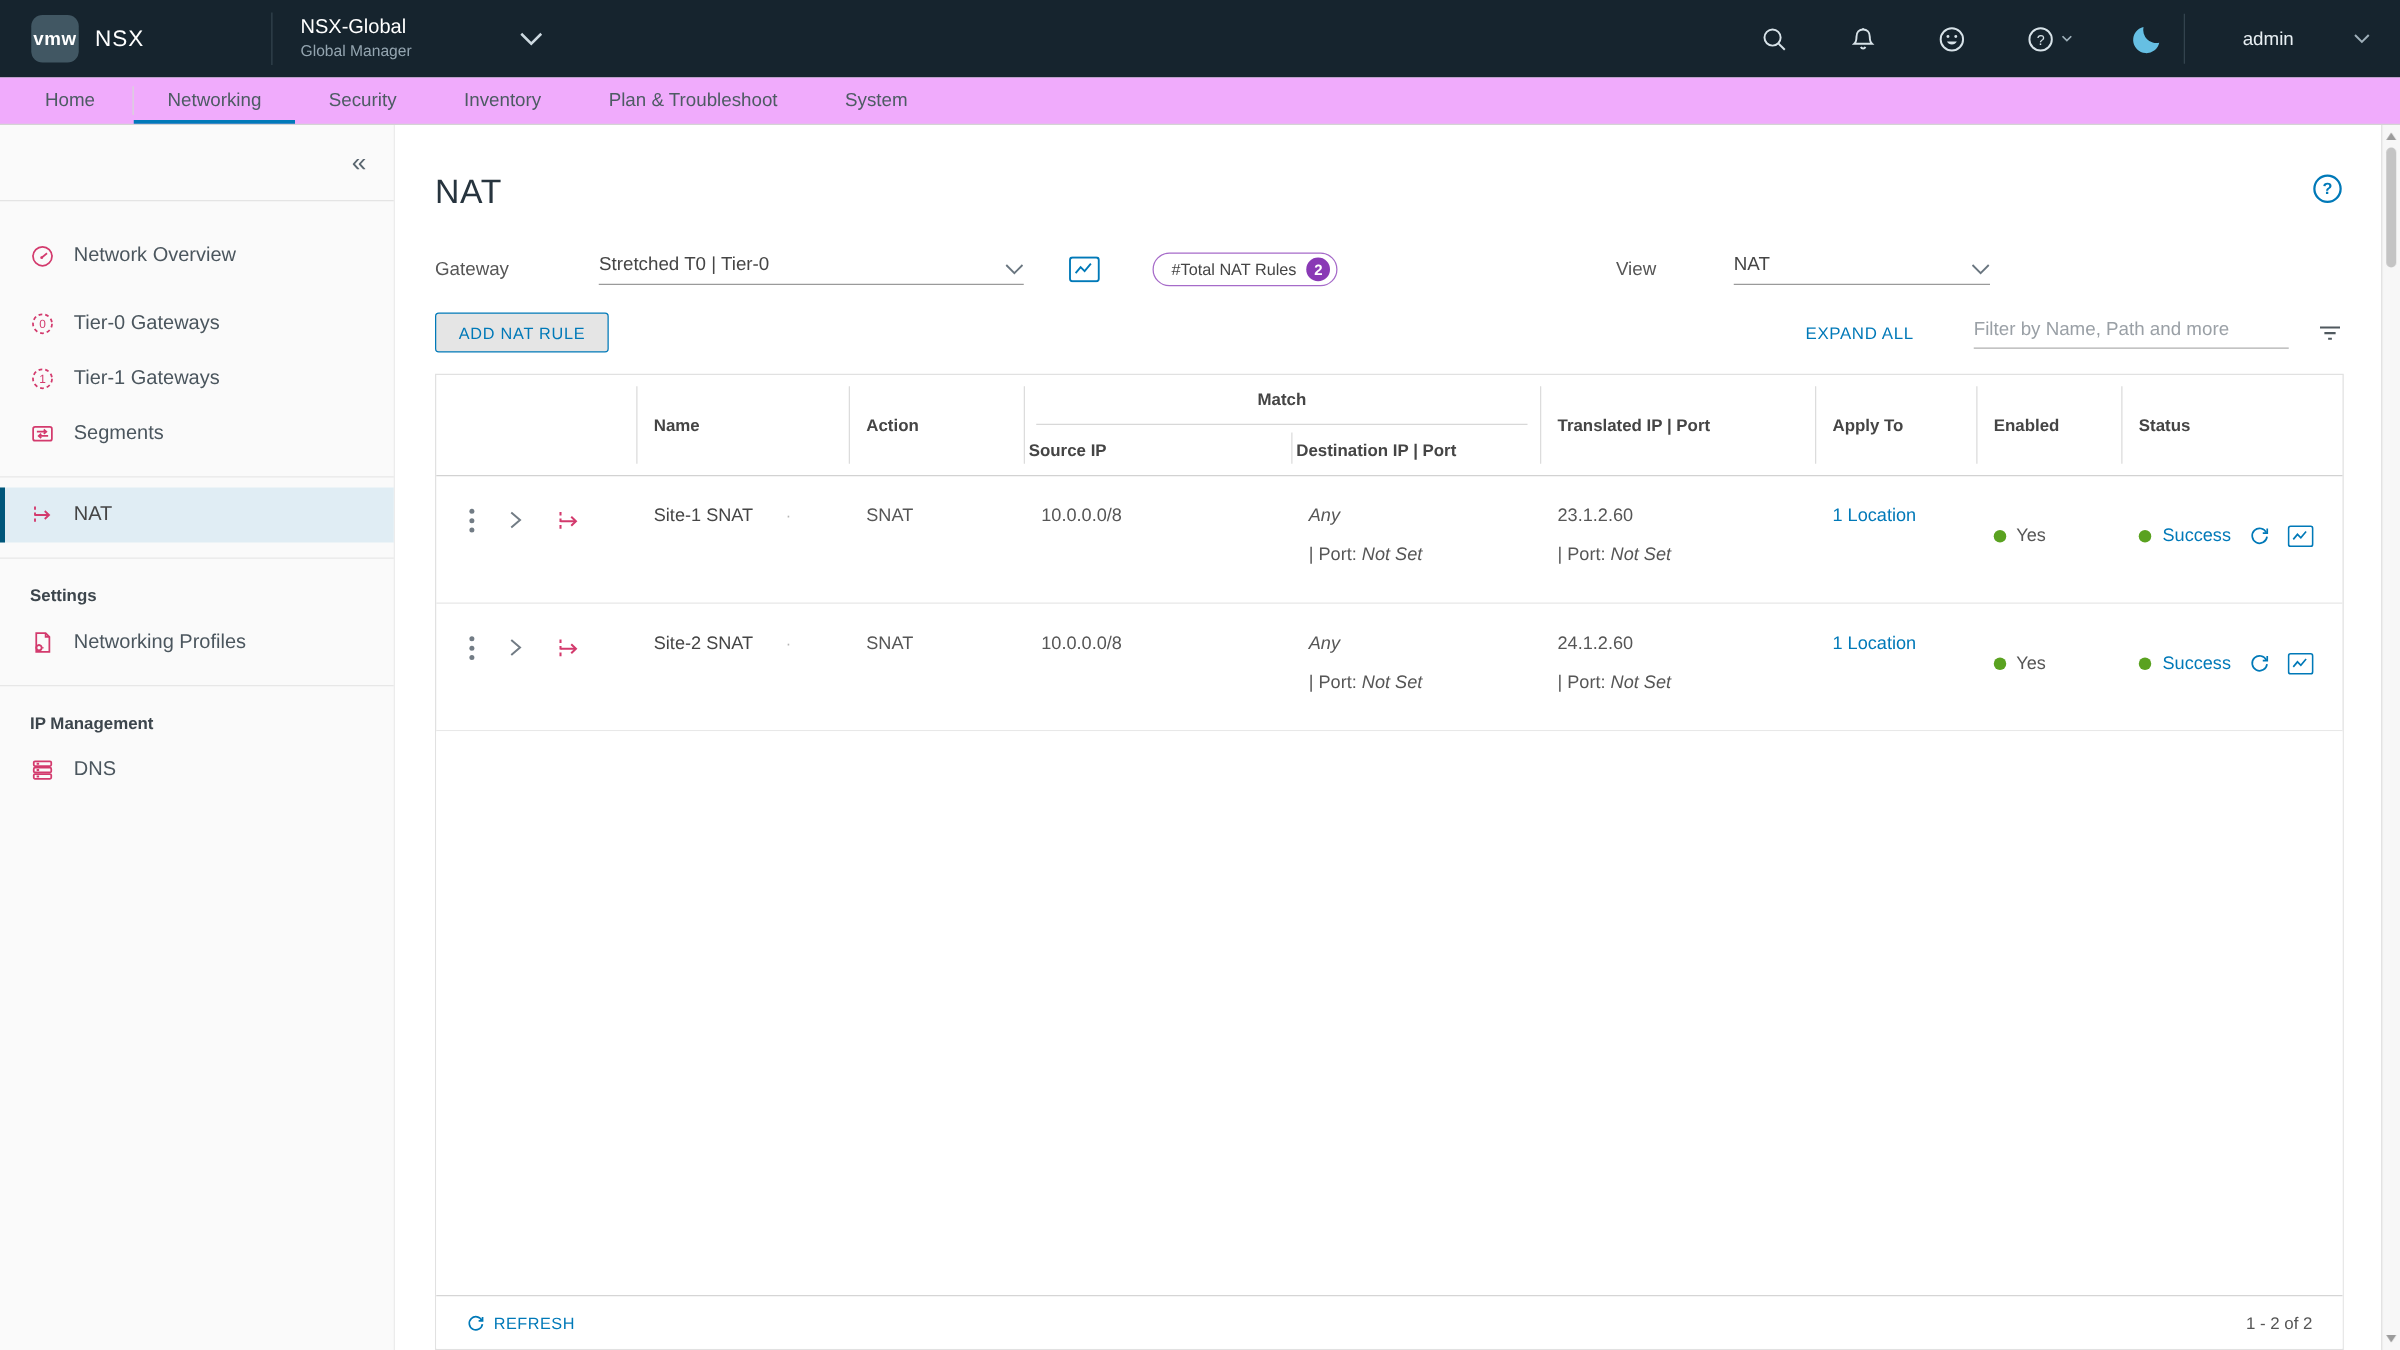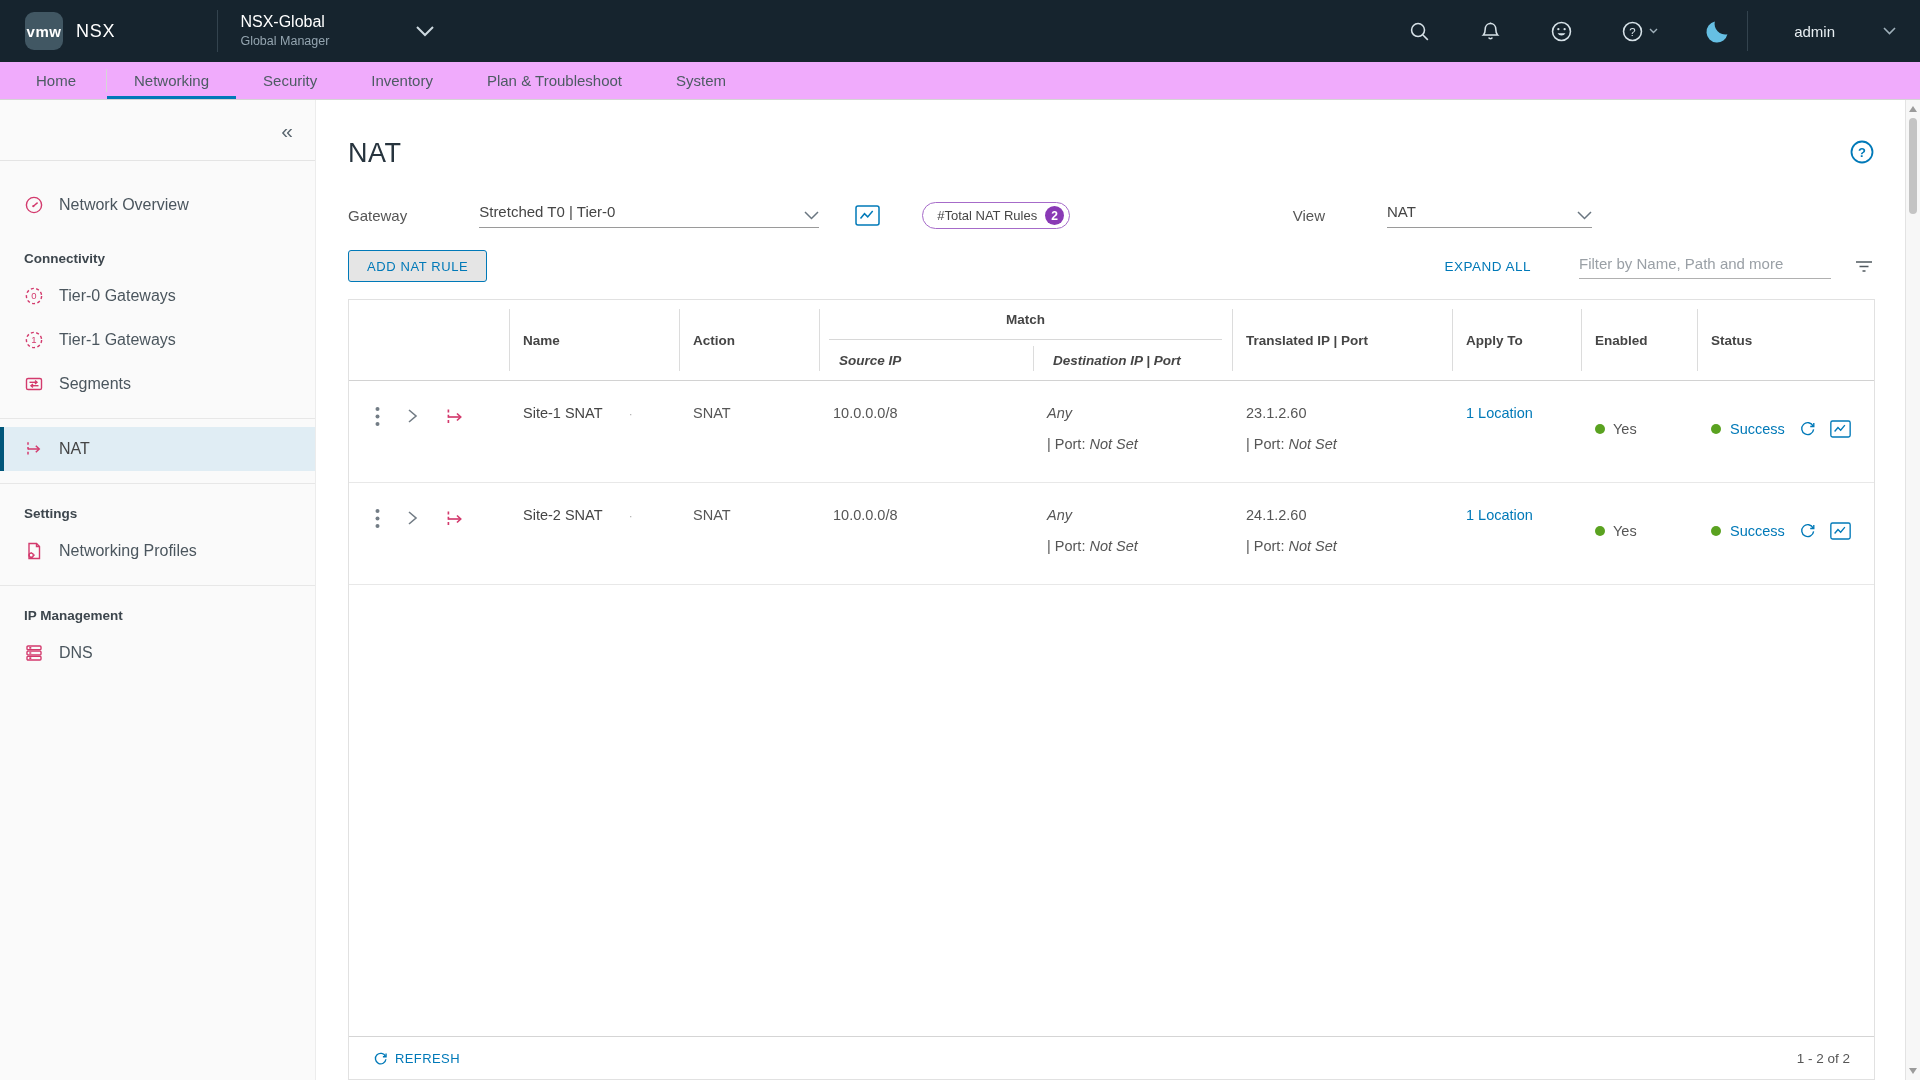--- a/index.html
+++ b/index.html
@@ -71,21 +71,21 @@
     color:#454545; padding:2px 0 6px; outline:none; font-family:"Liberation Sans",sans-serif; }
   .filter-input::placeholder { color:#9aa0a6; }
   .filter-icon { margin-left:22px; cursor:pointer; display:flex; }
 
   
   .grid-table { margin-top:17px; border:1px solid #e1e1e1; flex:1; display:flex; flex-direction:column; min-height:0; }
   .cols { display:grid; grid-template-columns:160px 170px 140px 214px 199px 220px 129px 116px minmax(0,1fr); }
   .thead { grid-template-rows:40px 40px; border-bottom:1px solid #d2d2d2; position:relative;
     font-size:13.5px; font-weight:bold; color:#454545; }
   .th-span { grid-row:1/3; align-self:center; padding-left:14px; }
-  .th-sub { grid-row:2; align-self:center; padding-left:20px; font-weight:bold;font-style:italic; }
+  .th-sub { grid-row:2; align-self:center; padding-left:4px; font-weight:bold; }
   .match-head { grid-column:4/6; grid-row:1; display:flex; align-items:center; justify-content:center;
     border-bottom:1px solid #d8d8d8; margin:0 10px; }
   .vl { position:absolute; top:9px; bottom:9px; width:1px; background:#dcdcdc; }
   .vl.half { top:46px; }
 
   .trow { border-bottom:1px solid #e8e8e8; padding:24px 0 30px; font-size:14.5px; color:#565656; min-height:100px; }
   .cell { padding-left:14px; }
   .row-icons { display:flex; align-items:flex-start; gap:25px; padding-left:26px; padding-top:1px; }
   .row-icons .ic { cursor:pointer; display:flex; }
   .name-cell { color:#454545; }
@@ -197,21 +197,20 @@
         <svg width="20" height="20" viewBox="0 0 20 20" fill="none" stroke="#d33a6d" stroke-width="1.4">
             <circle cx="10" cy="10" r="7.6"></circle>
             <path d="M9.3 11.2 13.6 7.6"></path>
             <circle cx="9.3" cy="11.2" r="1.1" fill="#d33a6d" stroke="none"></circle>
           </svg>
         <span>Network Overview</span>
       </div>
     </div>
 
     <div class="side-gap"></div>
-    <div class="side-header">Connectivity</div>
     <div class="side-item">
       <svg width="20" height="20" viewBox="0 0 20 20" fill="none" stroke="#d33a6d" stroke-width="1.4">
           <circle cx="10" cy="10" r="7.6" stroke-dasharray="3 2.4"></circle>
           <text x="10" y="13.4" text-anchor="middle" font-size="9.5" fill="#d33a6d" stroke="none" font-family="Liberation Sans, sans-serif">0</text>
         </svg>
       <span>Tier-0 Gateways</span>
     </div>
     <div class="side-item">
       <svg width="20" height="20" viewBox="0 0 20 20" fill="none" stroke="#d33a6d" stroke-width="1.4">
           <circle cx="10" cy="10" r="7.6" stroke-dasharray="3 2.4"></circle>

